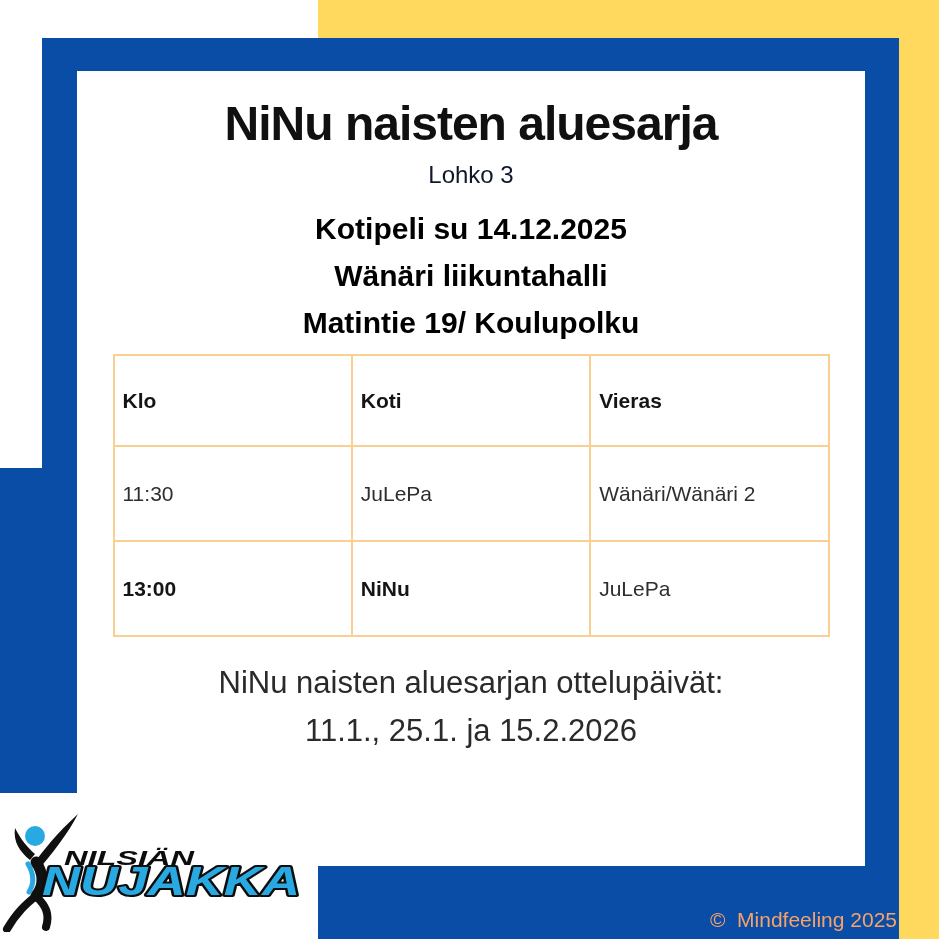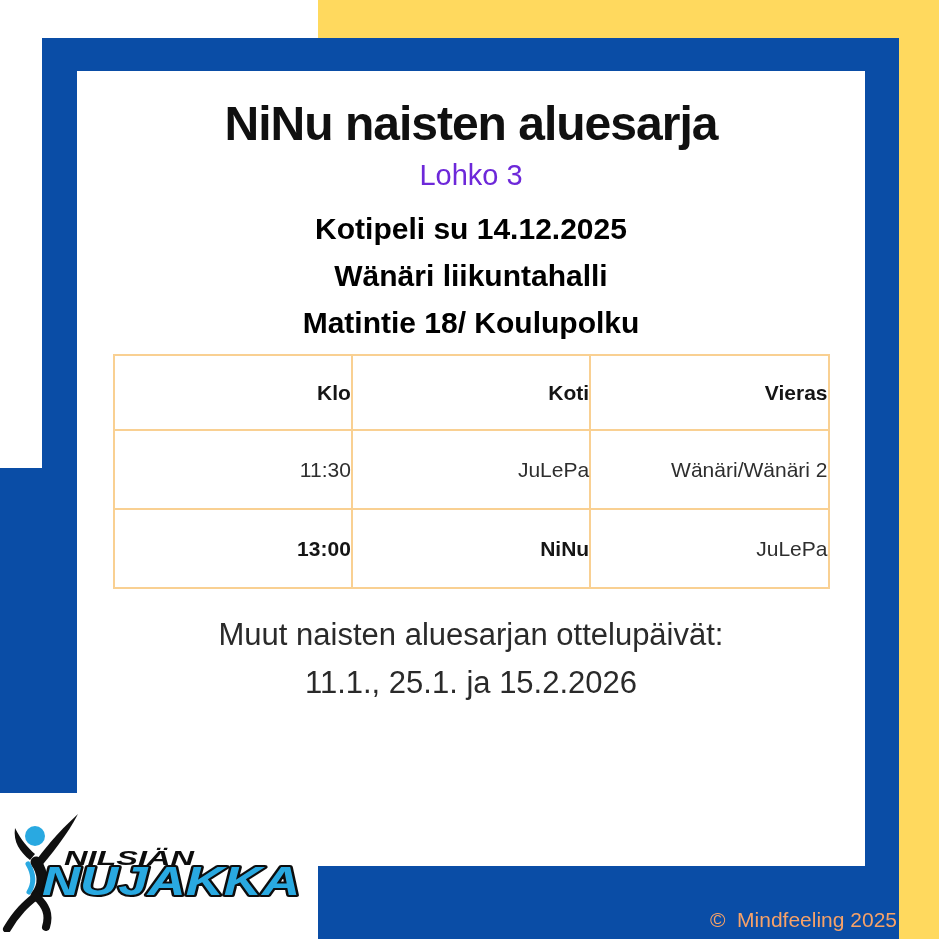--- a/index.html
+++ b/index.html
@@ -8,27 +8,27 @@
     font-family:"Liberation Sans",sans-serif;color:#111;
   }
   
   .yellow-backdrop{position:absolute;left:318px;top:0;width:621px;height:939px;background:#ffd95e;}
   .blue-frame{position:absolute;left:42px;top:38px;width:857px;height:931px;background:#0a4da6;}
   .white-panel{position:absolute;left:35px;top:33px;width:788px;height:795px;background:#ffffff;text-align:center;}
   .blue-side-tab{position:absolute;left:0;top:468px;width:77px;height:325px;background:#0a4da6;}
   .logo-white-patch{position:absolute;left:0;top:793px;width:318px;height:146px;background:#ffffff;}
   
   .poster-title{margin:24px 0 0 0;font-size:48px;line-height:58px;font-weight:bold;letter-spacing:-1px;color:#101010;}
-  .poster-subtitle{margin:4px 0 12px 0;font-size:29px;line-height:36px;font-weight:normal;color:#6d28d9;}
+  .poster-subtitle{margin:4px 0 12px 0;font-size:24px;line-height:36px;font-weight:normal;color:#0f172a;}
   .info-lines{margin:6px 0 0 0;font-size:30px;line-height:47px;font-weight:bold;color:#000000;}
   
   table.sched{border-collapse:collapse;margin:8px auto 0 auto;width:717px;table-layout:fixed;}
   table.sched th,table.sched td{
-    border:2px solid #f9d092;font-size:21px;text-align:right;vertical-align:middle;
-    color:#2e2e2e;font-weight:normal;padding:0;
+    border:2px solid #f9d092;font-size:21px;text-align:left;vertical-align:middle;
+    color:#2e2e2e;font-weight:normal;padding:8px;
   }
   table.sched th{height:73px;font-weight:bold;color:#151515;}
   table.sched td{height:77px;}
   table.sched .b{font-weight:bold;color:#151515;}
   
   .footer-note{margin:22px 0 0 0;font-size:31px;line-height:48px;color:#2a2a2a;}
   
   .figure-svg{position:absolute;left:2px;top:808px;}
   .logo-text-svg{position:absolute;left:40px;top:838px;}
   .logo-text-svg text{font-family:"Liberation Sans",sans-serif;font-weight:bold;font-style:italic;}
@@ -44,21 +44,21 @@
 
   <div class="blue-frame">
     <div class="white-panel">
 
       <h1 class="poster-title">NiNu naisten aluesarja</h1>
       <div class="poster-subtitle">Lohko 3</div>
 
       <div class="info-lines">
         <div>Kotipeli su 14.12.2025</div>
         <div>Wänäri liikuntahalli</div>
-        <div>Matintie 18/ Koulupolku</div>
+        <div>Matintie 19/ Koulupolku</div>
       </div>
 
       <table class="sched">
         <thead>
           <tr>
             <th>Klo</th>
             <th>Koti</th>
             <th>Vieras</th>
           </tr>
         </thead>
@@ -70,21 +70,21 @@
           </tr>
           <tr>
             <td class="b">13:00</td>
             <td class="b">NiNu</td>
             <td>JuLePa</td>
           </tr>
         </tbody>
       </table>
 
       <div class="footer-note">
-        <div>Muut naisten aluesarjan ottelupäivät:</div>
+        <div>NiNu naisten aluesarjan ottelupäivät:</div>
         <div>11.1., 25.1. ja 15.2.2026</div>
       </div>
 
     </div>
   </div>
 
   <div class="blue-side-tab"></div>
   <div class="logo-white-patch"></div>
 
   <svg class="figure-svg" width="84" height="124" viewBox="0 0 84 124" xmlns="http://www.w3.org/2000/svg">

